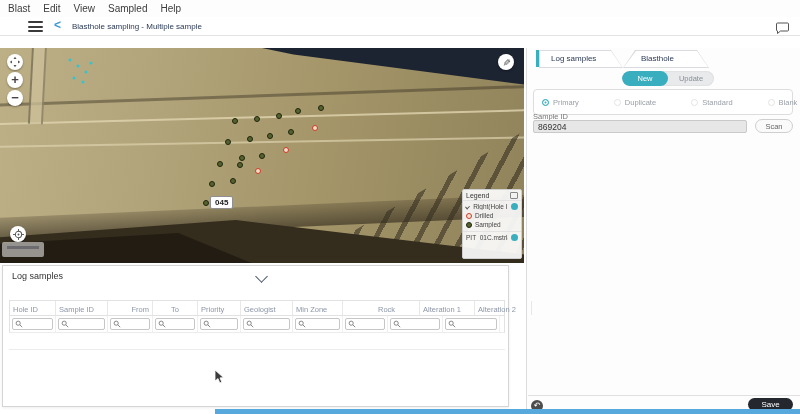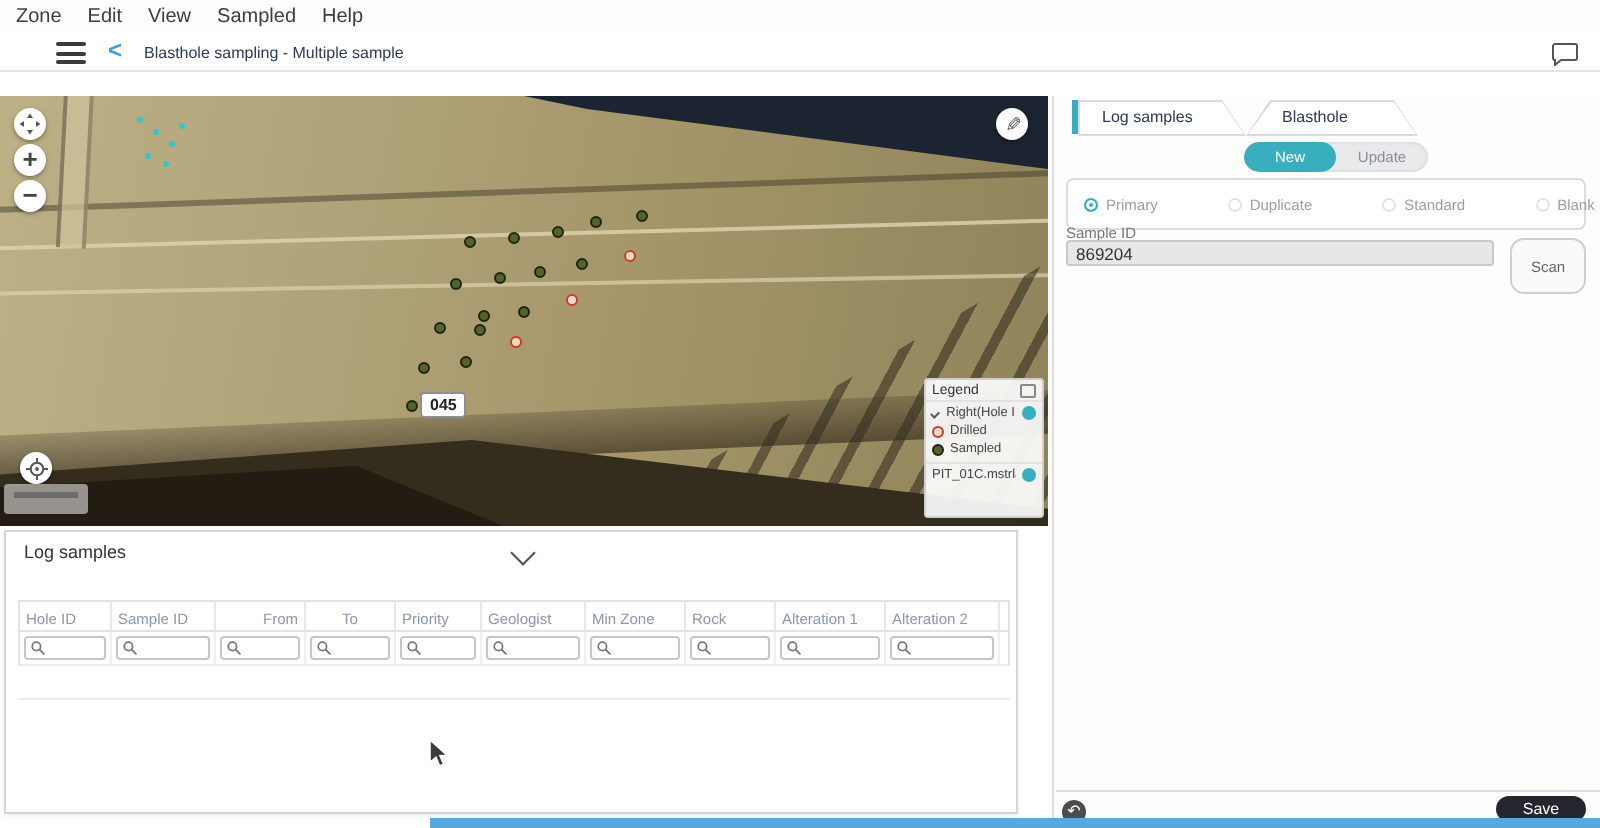--- a/index.html
+++ b/index.html
@@ -89,21 +89,21 @@
   #mode-toggle .opt.active { background:#39aebf; color:#fff; border-radius:8px; }
 
   #radio-group { position:absolute; left:6px; top:41px; width:260px; height:17px; border:1px solid #dddddd; border-radius:4px; background:#fff; display:flex; align-items:center; justify-content:space-between; padding:12px 8px;gap:35px; }
   .radio { display:flex; align-items:center; gap:4px; cursor:pointer; }
   .radio .rdot { width:7px; height:7px; border-radius:50%; border:1px solid #e4e4e4; background:#fff; }
   .radio.active .rdot { border:1px solid #39aebf; background:#39aebf; box-shadow:inset 0 0 0 1.5px #fff; }
   .radio .rlabel { font-size:7.5px; color:#9aa0a8; }
 
   #sampleid-label { position:absolute; left:6px; top:64px; font-size:7.5px; color:#777; }
   #sampleid-input { position:absolute; left:6px; top:72px; width:214px; height:13px; background:#e7e7e7; border:1px solid #c9c9c9; border-radius:2px; font-size:8.5px; color:#333; font-family:"Liberation Sans",sans-serif; padding:0 4px; }
-  #scan-btn { position:absolute; left:228px; top:71px; width:38px; height:28px; border:1px solid #cfcfcf; border-radius:7px; background:#fafafa; font-size:7.5px; color:#666; display:flex; align-items:center; justify-content:center; cursor:pointer; }
+  #scan-btn { position:absolute; left:228px; top:71px; width:38px; height:14px; border:1px solid #cfcfcf; border-radius:7px; background:#fafafa; font-size:7.5px; color:#666; display:flex; align-items:center; justify-content:center; cursor:pointer; }
 
   #save-divider { position:absolute; left:1px; top:347px; width:272px; height:1px; background:#e0e0e0; }
   #undo-btn { position:absolute; left:4px; top:352px; width:12px; height:12px; border-radius:50%; background:#4c4c4c; color:#fff; font-size:8px; line-height:12px; text-align:center; cursor:pointer; }
   #save-btn { position:absolute; left:221px; top:350px; width:45px; height:13px; border-radius:7px; background:#24272e; color:#fff; font-size:8px; display:flex; align-items:center; justify-content:center; cursor:pointer; }
 
   
   #log-panel { position:absolute; left:2px; top:265px; width:507px; height:142px; background:#fff; border:1px solid #d5d5d5; box-shadow:0 1px 3px rgba(0,0,0,.07); }
   #log-title { position:absolute; left:9px; top:5px; font-size:9px; color:#333; }
   #log-collapse { position:absolute; left:254px; top:6px; width:9px; height:9px; border-right:1.7px solid #4a5568; border-bottom:1.7px solid #4a5568; transform:rotate(45deg); cursor:pointer; }
   #log-table { position:absolute; left:6px; top:34px; width:496px; }
@@ -118,21 +118,21 @@
 
   #cursor { position:absolute; left:214px; top:370px; }
 </style>
 </head>
 <body>
 
 <div id="app">
 
   <div id="menubar">
 
-  <span class="mitem">Zone</span>
+  <span class="mitem">Blast</span>
       <span class="mitem">Edit</span>
       <span class="mitem">View</span>
       <span class="mitem">Sampled</span>
       <span class="mitem">Help</span>
     </div>
 
   <div id="toolbar">
     <div id="hamburger">
         <span></span>
         <span></span>
@@ -304,21 +304,21 @@
     <div id="log-table">
       <div id="hdr-row">
 
       <span class="hcell" style="width: 46px; flex: 0 0 auto; text-align: left;">Hole ID</span>
           <span class="hcell" style="width: 52px; flex: 0 0 auto; text-align: left;">Sample ID</span>
           <span class="hcell" style="width: 45px; flex: 0 0 auto; text-align: right;">From</span>
           <span class="hcell" style="width: 45px; flex: 0 0 auto; text-align: center;">To</span>
           <span class="hcell" style="width: 43px; flex: 0 0 auto; text-align: left;">Priority</span>
           <span class="hcell" style="width: 52px; flex: 0 0 auto; text-align: left;">Geologist</span>
           <span class="hcell" style="width: 50px; flex: 0 0 auto; text-align: left;">Min Zone</span>
-          <span class="hcell" style="width: 45px; flex: 0 0 auto; text-align: left;">Rock</span>
+          <span class="hcell" style="width: 45px; flex: 0 0 auto; text-align: left; margin-left: 32px;">Rock</span>
           <span class="hcell" style="width: 55px; flex: 0 0 auto; text-align: left;">Alteration 1</span>
           <span class="hcell" style="width: 57px; flex: 0 0 auto; text-align: left;">Alteration 2</span>
         </div>
       <div id="filter-row">
 
           <span class="fcell" style="width: 46px; flex: 0 0 auto; text-align: left;">
             <span class="fbox">
               <svg width="8" height="8" viewBox="0 0 10 10">
                 <circle cx="4" cy="4" r="2.6" fill="none" stroke="#777" stroke-width="1.1"></circle>
                 <path d="M6 6 L9 9" stroke="#777" stroke-width="1.1"></path>

